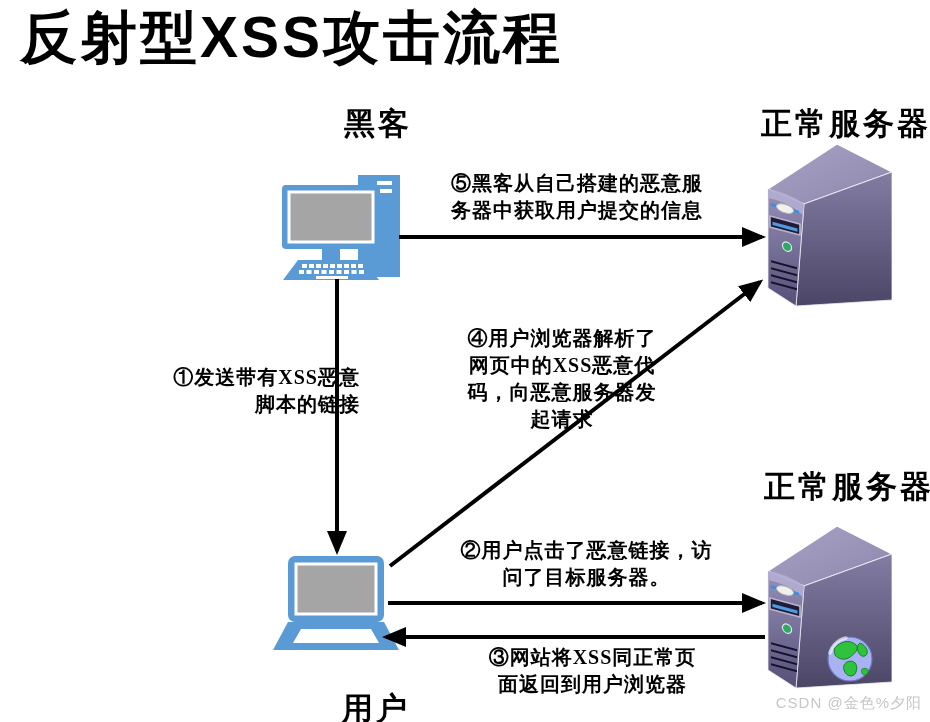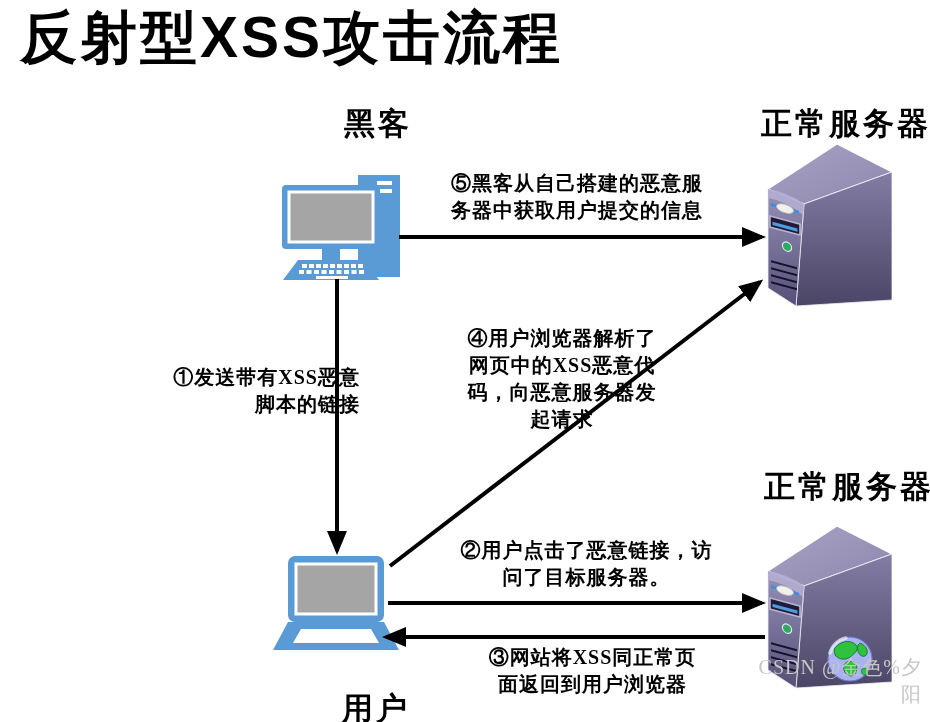--- a/index.html
+++ b/index.html
@@ -4,22 +4,22 @@
 <style>
   html,body{margin:0;padding:0;background:#fff;}
   .canvas{position:relative;width:930px;height:722px;background:#ffffff;overflow:hidden;
           font-family:"Liberation Serif","DejaVu Serif",serif;color:#000;}
   .title{position:absolute;left:20px;top:0px;line-height:74px;font-size:57px;font-weight:bold;
          letter-spacing:3px;font-family:"Liberation Sans","DejaVu Sans",sans-serif;white-space:nowrap;}
   .node-label{position:absolute;text-align:right;font-weight:bold;font-size:31px;letter-spacing:3px;white-space:nowrap;}
   .step-text{position:absolute;text-align:center;font-size:20px;line-height:27px;letter-spacing:1px;white-space:pre-line;font-weight:bold;}
   .icon{position:absolute;}
   .arrows{position:absolute;left:0;top:0;width:930px;height:722px;pointer-events:none;}
-  .watermark{position:absolute;left:738px;top:654px;width:184px;text-align:right;
-             font-family:Liberation Serif, serif;font-size:20px;color:#c6c6c6;letter-spacing:1px;}
+  .watermark{position:absolute;left:738px;top:694px;width:184px;text-align:right;
+             font-family:Liberation Sans, sans-serif;font-size:15px;color:#c6c6c6;letter-spacing:1px;}
 </style>
 </head>
 <body>
 
 <div class="canvas">
 
   <svg width="0" height="0" style="position:absolute" aria-hidden="true">
     <defs>
       <linearGradient id="gTop" x1="0" y1="0" x2="1" y2="1">
         <stop offset="0" stop-color="#A8A2C4"></stop>

